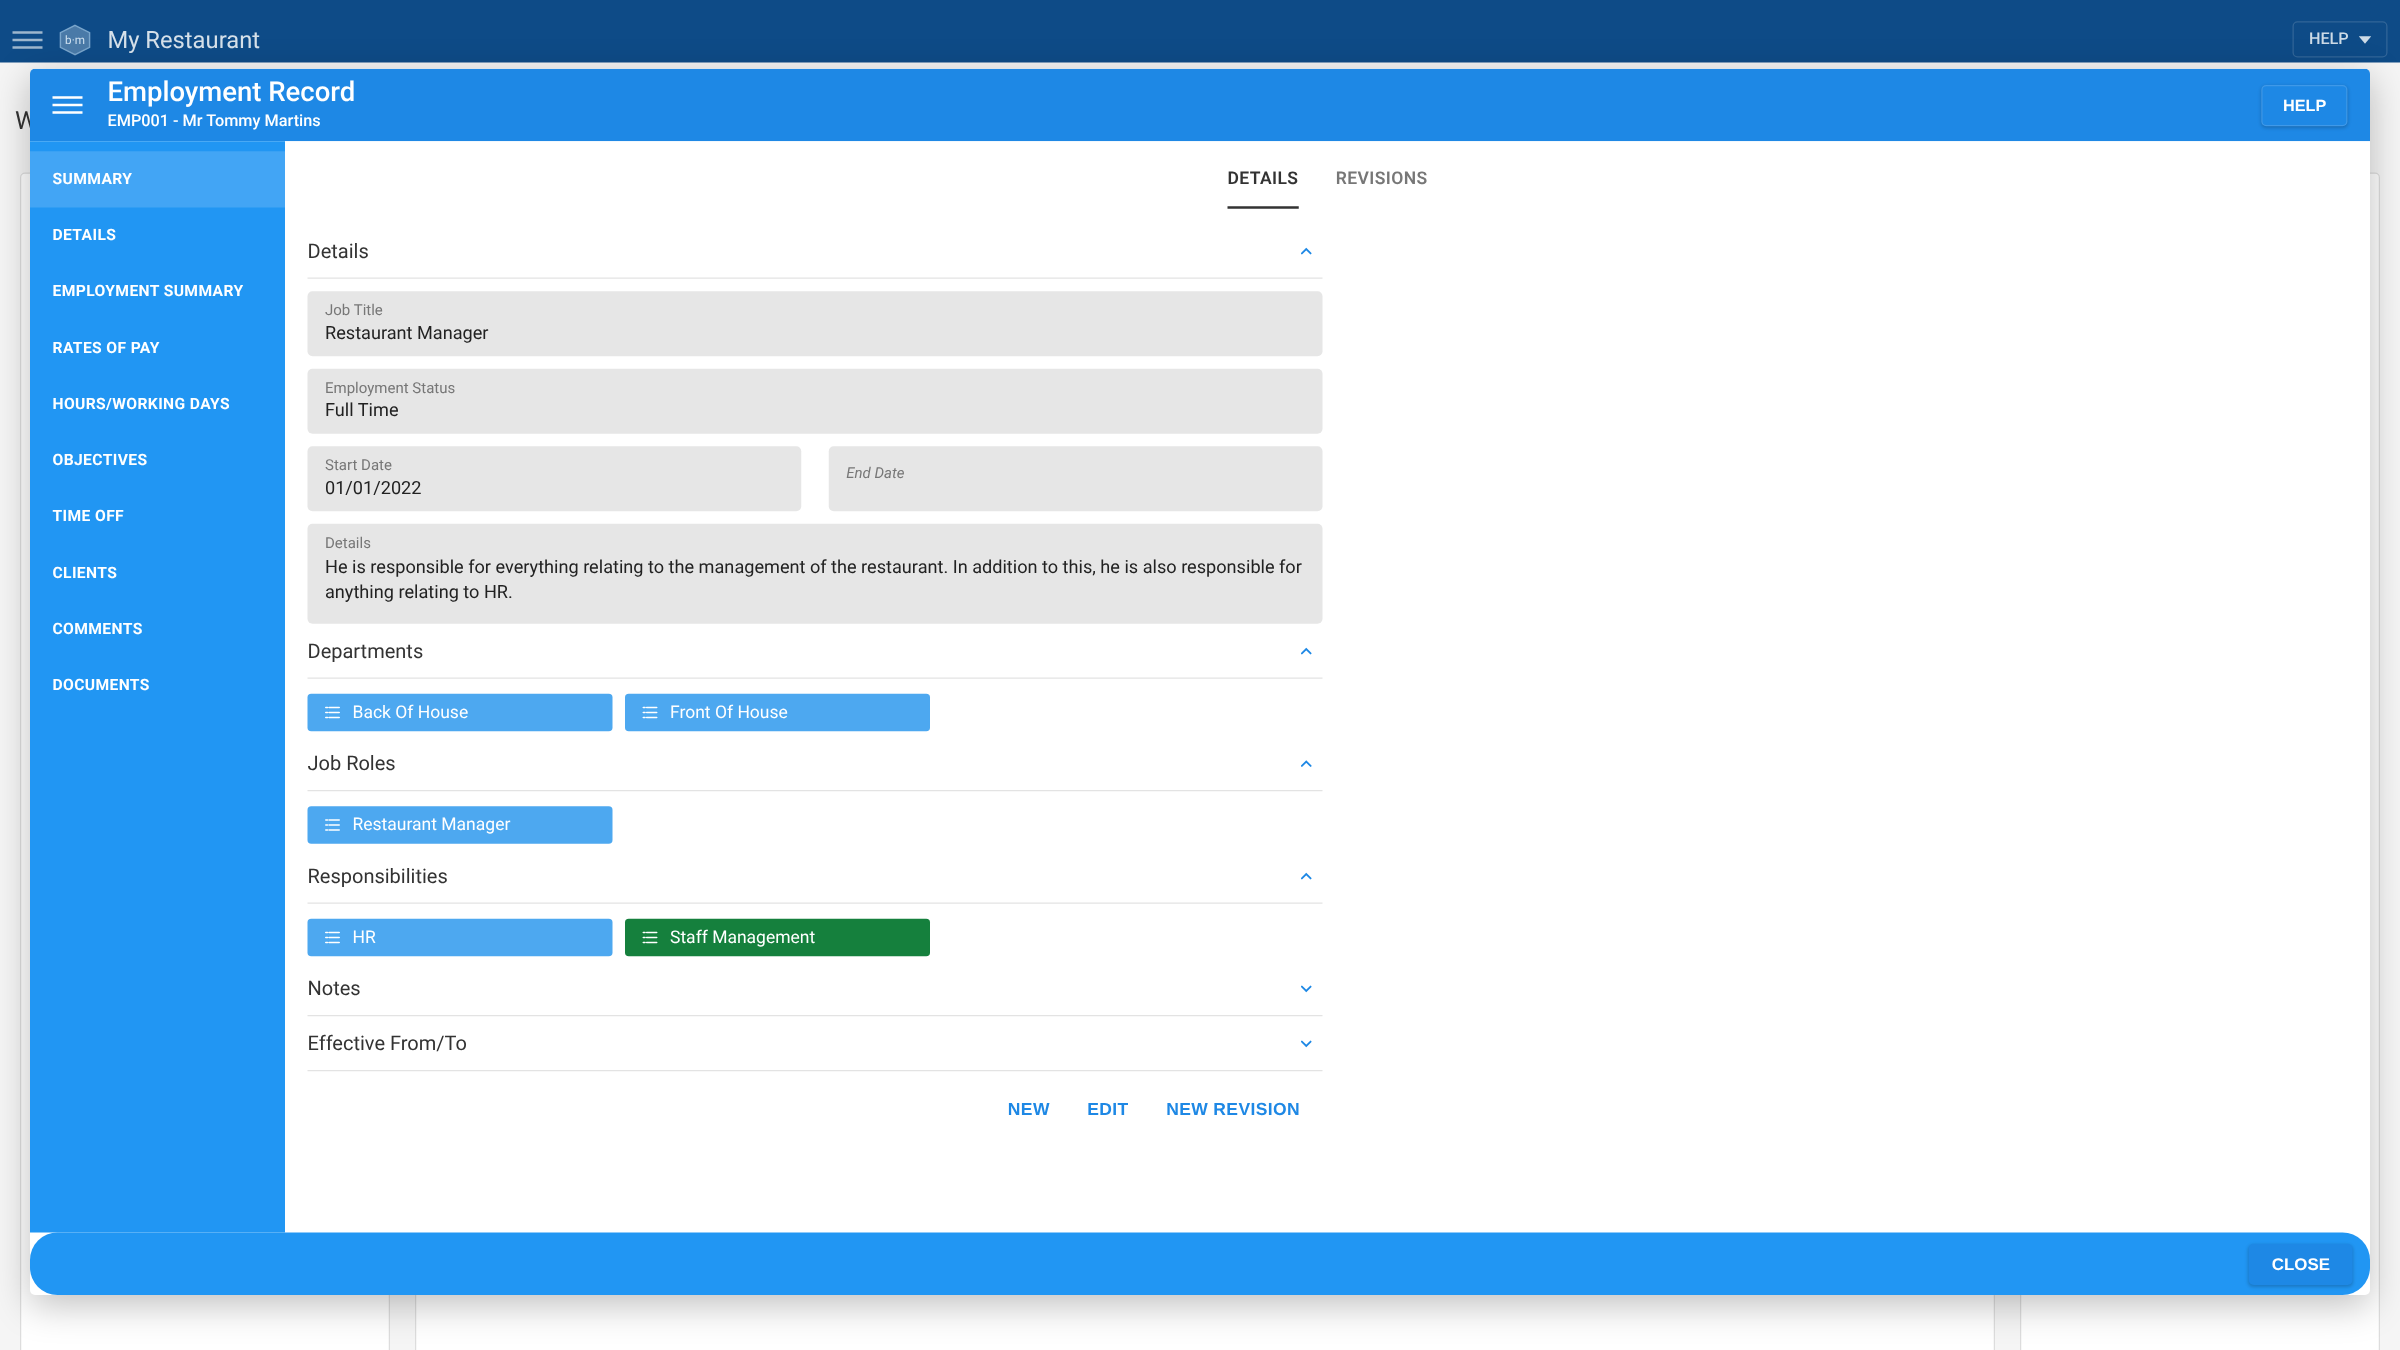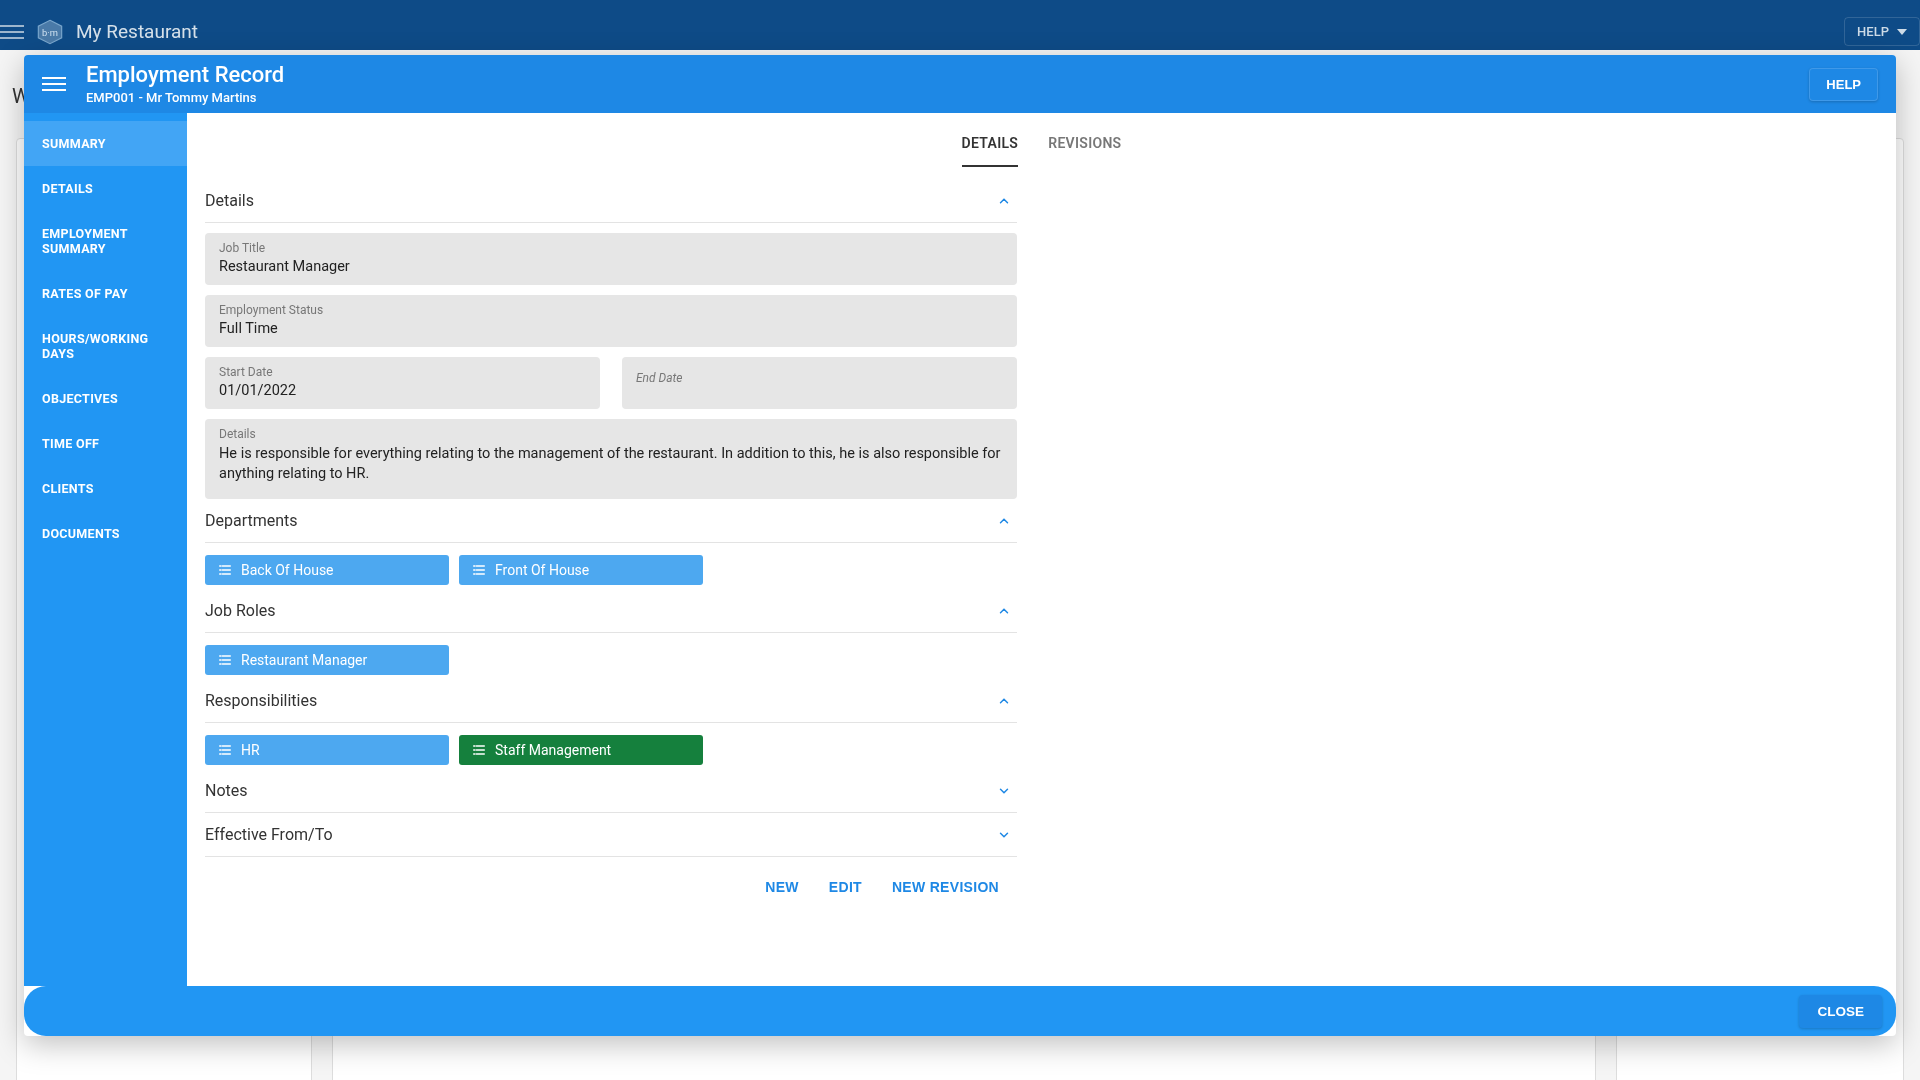--- a/index.html
+++ b/index.html
@@ -1,19 +1,19 @@
 <!DOCTYPE html>
 <html><head>
 <meta charset="utf-8">
 <style>
   * { box-sizing: border-box; margin: 0; padding: 0; }
   html, body { width: 1920px; height: 1080px; font-family: Roboto, "Helvetica Neue", Arial, sans-serif; background: #f5f5f5; overflow: hidden; }
 
   
-  .appbar { height: 63px; background: #0e4b87; display: flex; align-items: center; padding: 0 0; color: #c6d3df; justify-content: space-between; }
+  .appbar { height: 63px; background: #0e4b87; display: flex; align-items: center; padding: 0 10px; color: #c6d3df; justify-content: space-between; }
   .appbar-left { display: flex; align-items: center; gap: 12px; }
   .hamburger { width: 24px; height: 24px; display: flex; flex-direction: column; justify-content: center; gap: 4px; cursor: pointer; }
   .hamburger span { display: block; height: 2px; background: #9db6cd; }
   .logo { width: 28px; height: 28px; }
   .apptitle { font-size: 19px; color: #d6e1ea; font-weight: 400; }
   .help-btn { border: 1px solid rgba(255,255,255,0.15); border-radius: 4px; padding: 6px 12px; display: flex; align-items: center; gap: 8px; color: #cddbe7; font-size: 13px; font-weight: 500; cursor: pointer; }
   .help-btn svg { width: 10px; height: 10px; }
 
   
   .backdrop { position: absolute; top: 50px; left: 0; right: 0; bottom: 0; background: #f5f5f5; }
@@ -25,21 +25,21 @@
   .dialog-header-left { display: flex; align-items: center; gap: 20px; }
   .dialog-menu { width: 24px; height: 24px; display: flex; flex-direction: column; justify-content: center; gap: 4px; cursor: pointer; }
   .dialog-menu span { display: block; height: 2px; background: #fff; }
   .dialog-title { font-size: 22px; font-weight: 500; line-height: 1.1; }
   .dialog-subtitle { font-size: 13px; font-weight: 500; margin-top: 2px; }
   .dialog-help { background: #1e88e5; border: 1px solid rgba(255,255,255,0.15); color: #fff; padding: 8px 16px; border-radius: 4px; font-size: 13px; font-weight: 600; cursor: pointer; box-shadow: 0 1px 3px rgba(0,0,0,.2); }
 
   .dialog-body { flex: 1; display: flex; min-height: 0; }
 
   
-  .sidebar { width: 163px; background: #2196f3; color: #fff; padding-top: 8px; }
+  .sidebar { width: 204px; background: #2196f3; color: #fff; padding-top: 8px; }
   .sidebar-item { padding: 15px 18px; font-size: 12.5px; font-weight: 700; letter-spacing: .3px; cursor: pointer; }
   .sidebar-item.active { background: #42a5f5; }
 
   
   .main { flex: 1; background: #fff; padding: 0 0 0 0; overflow: auto; }
   .tabs { display: flex; gap: 30px; justify-content: center; padding: 22px 0 0 0; border-bottom: none; }
   .tab { font-size: 14px; font-weight: 600; color: #777; padding-bottom: 14px; cursor: pointer; letter-spacing: .3px; }
   .tab.active { color: #333; border-bottom: 2px solid #333; }
 
   .form-area { width: 830px; padding: 12px 0 0 18px; }
@@ -121,20 +121,21 @@
 
     <div class="sidebar">
       <div class="sidebar-item active">SUMMARY</div>
       <div class="sidebar-item">DETAILS</div>
       <div class="sidebar-item">EMPLOYMENT SUMMARY</div>
       <div class="sidebar-item">RATES OF PAY</div>
       <div class="sidebar-item">HOURS/WORKING DAYS</div>
       <div class="sidebar-item">OBJECTIVES</div>
       <div class="sidebar-item">TIME OFF</div>
       <div class="sidebar-item">CLIENTS</div>
+      <div class="sidebar-item">COMMENTS</div>
       <div class="sidebar-item">DOCUMENTS</div>
     </div>
 
     <div class="main">
       <div class="tabs">
         <div class="tab active">DETAILS</div>
         <div class="tab">REVISIONS</div>
       </div>
 
       <div class="form-area">

